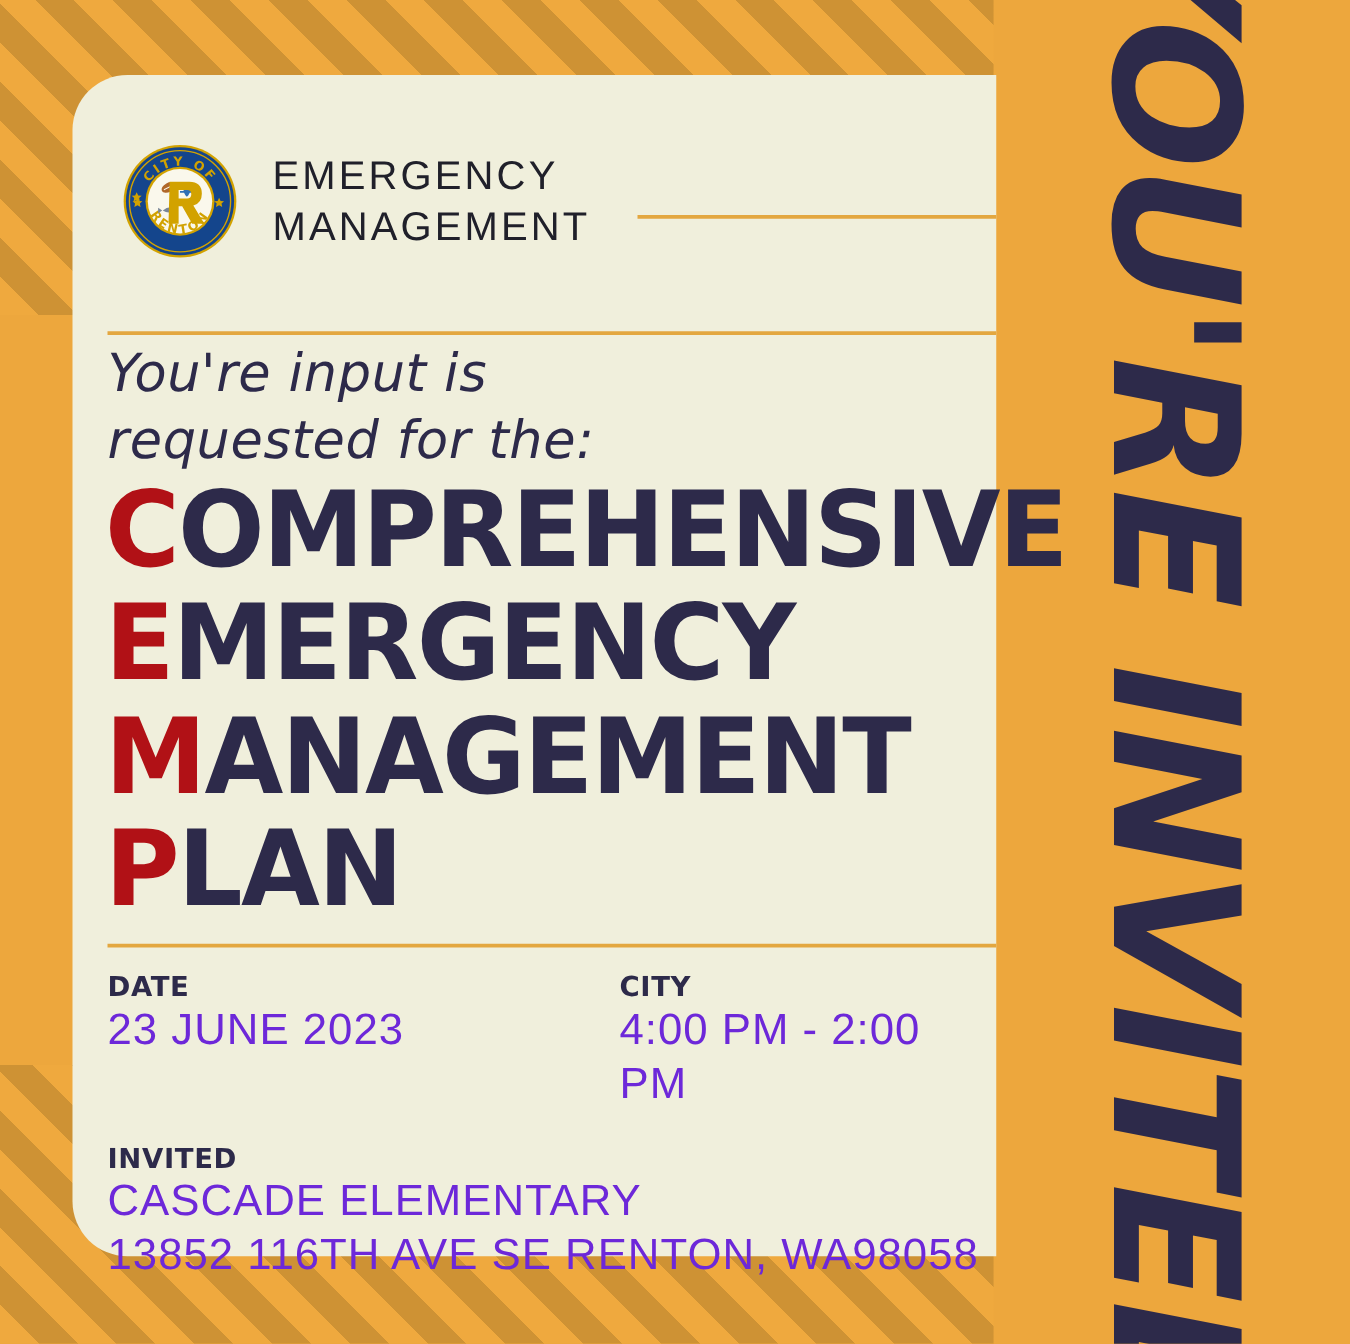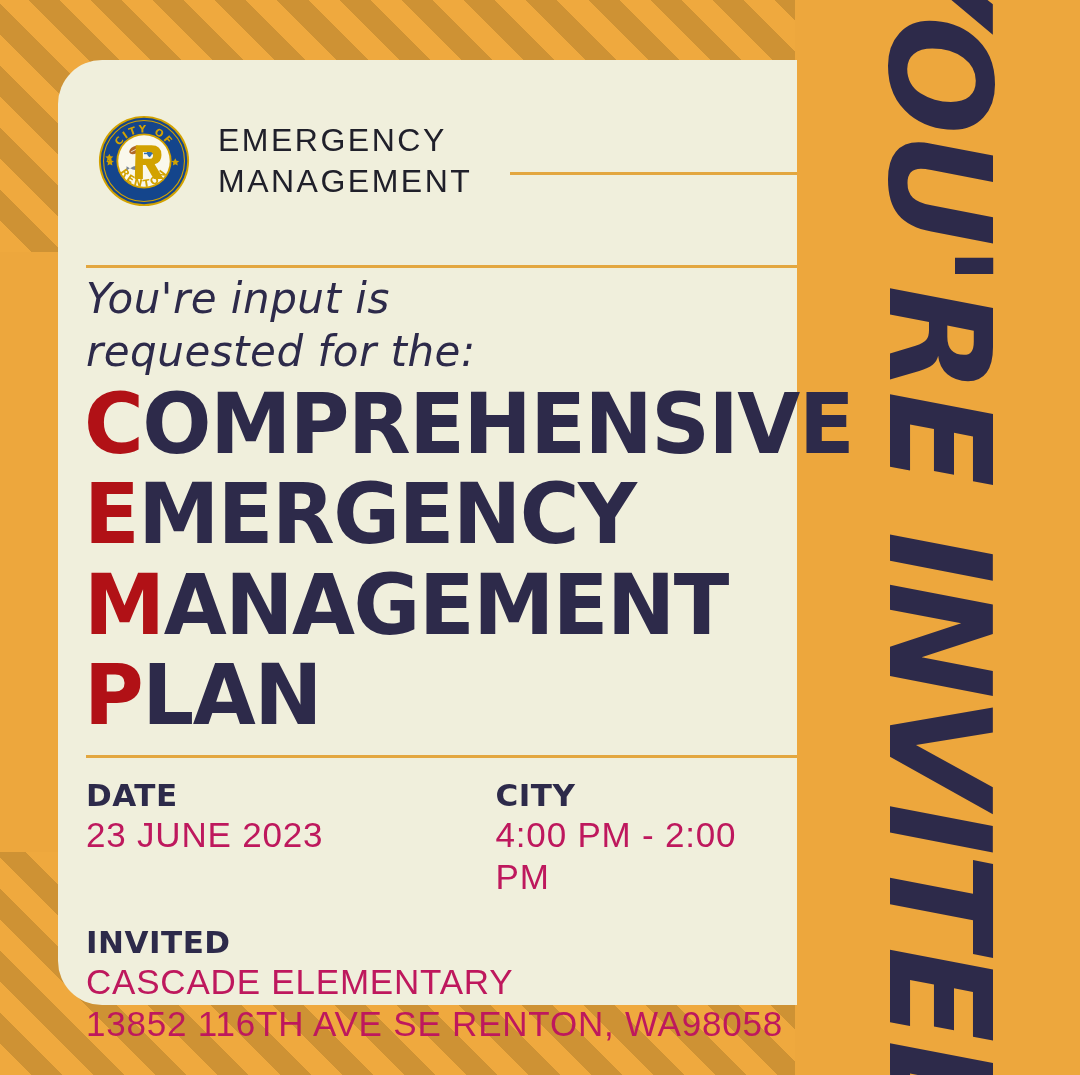--- a/index.html
+++ b/index.html
@@ -180,30 +180,30 @@
     top: 718px;
     width: 711px;
   }
   .detail-row {
     display: flex;
   }
   .detail-col-date { width: 415px; }
   .detail-label {
     font-family: "DejaVu Sans", sans-serif;
     font-weight: bold;
-    font-size: 31px;
+    font-size: 22px;
     letter-spacing: 0.5px;
     color: #2D2A4A;
     line-height: 1.15;
   }
   .detail-value {
     font-family: "Liberation Sans", sans-serif;
     font-size: 35px;
     letter-spacing: 0.8px;
-    color: #be185d;
+    color: #6d28d9;
     line-height: 1.22;
     white-space: pre-line;
     font-weight: 400;
   }
   #location-block {
     margin-top: 26px;
   }
 </style>
 </head>
 <body>

